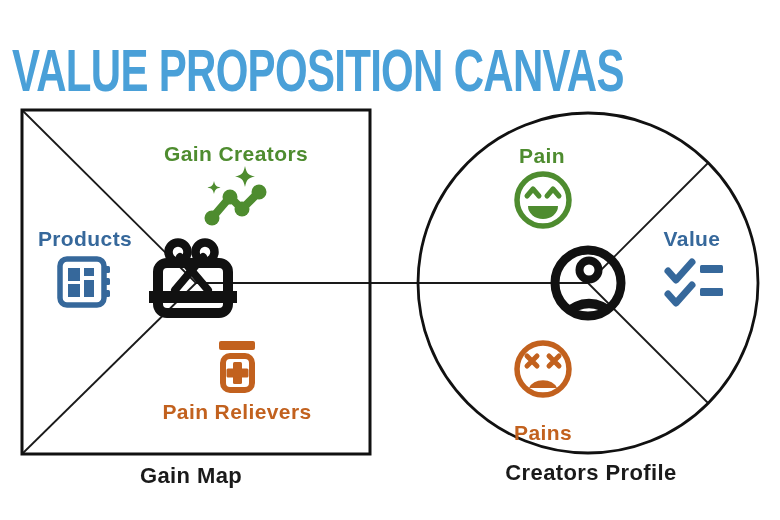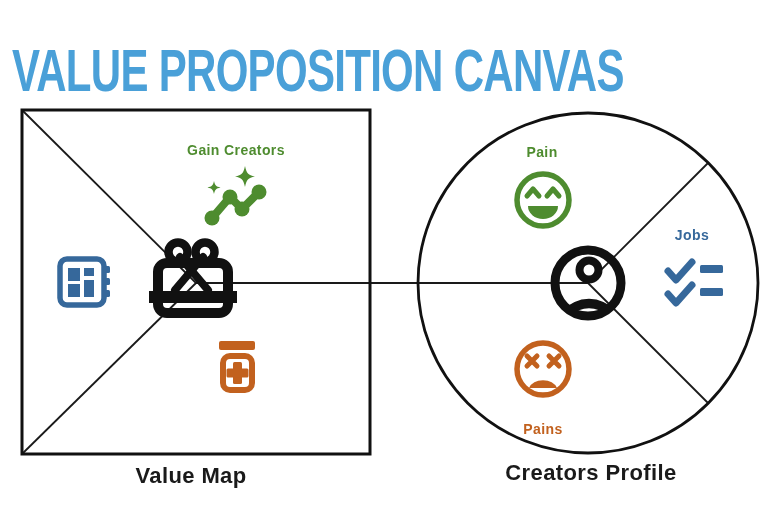--- a/index.html
+++ b/index.html
@@ -13,21 +13,21 @@
   }
   .title{
     position:absolute; left:12px; top:40px; height:62px; line-height:62px;
     font-size:60px; font-weight:bold; color:var(--title);
     letter-spacing:-1px; white-space:nowrap;
     transform:scaleX(0.70); transform-origin:left center;
   }
   svg.scene{position:absolute; left:0; top:0;}
   .lbl{
     position:absolute; transform:translateX(-50%); white-space:nowrap;
-    font-size:14px; font-weight:bold; letter-spacing:0.4px;
+    font-size:21px; font-weight:bold; letter-spacing:0.4px;
   }
   .lbl.green{color:var(--green);}
   .lbl.blue{color:var(--blue);}
   .lbl.orange{color:var(--orange);}
   .caption{
     position:absolute; transform:translateX(-50%); white-space:nowrap;
     font-size:22px; font-weight:bold; letter-spacing:0.4px; color:var(--text);
   }
   .stroke-ink{stroke:var(--ink); fill:none;}
   .fill-ink{fill:var(--ink);}
@@ -125,21 +125,23 @@
     </g>
 
     <g>
       <path d="M562,316 Q589,291 616,316" class="stroke-ink" stroke-width="9" clip-path="url(#personClip)"></path>
       <circle cx="589" cy="270" r="9.5" class="stroke-ink" stroke-width="8"></circle>
       <circle cx="588" cy="283" r="33" class="stroke-ink" stroke-width="9"></circle>
     </g>
   </svg>
 
   <div class="lbl green" style="left:236px; top:142px;">Gain Creators</div>
+  <div class="lbl blue" style="left:85px;  top:227px;">Products</div>
+  <div class="lbl orange" style="left:237px; top:400px;">Pain Relievers</div>
 
   <div class="lbl green" style="left:542px; top:144px;">Pain</div>
-  <div class="lbl blue" style="left:692px; top:227px;">Jobs</div>
+  <div class="lbl blue" style="left:692px; top:227px;">Value</div>
   <div class="lbl orange" style="left:543px; top:404px;margin-top:17px;">Pains</div>
 
-  <div class="caption" style="left:191px; top:463px;">Value Map</div>
+  <div class="caption" style="left:191px; top:463px;">Gain Map</div>
   <div class="caption" style="left:591px; top:460px;">Creators Profile</div>
 
 </div>
 
 </body></html>

